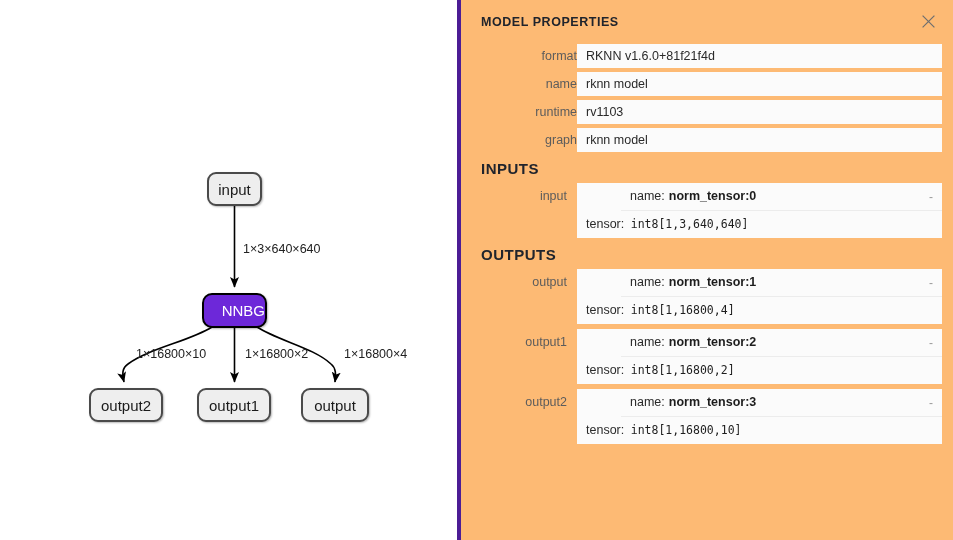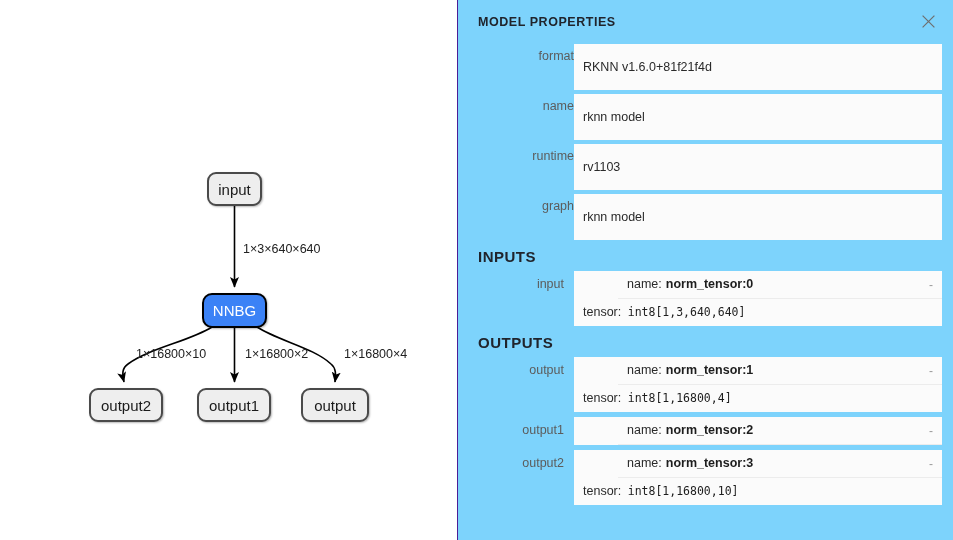--- a/index.html
+++ b/index.html
@@ -61,35 +61,36 @@
     display: flex;
     align-items: center;
     justify-content: center;
     font-family: "Liberation Sans", sans-serif;
     font-size: 15px;
     box-shadow: 1px 1px 2px rgba(0,0,0,0.28);
     white-space: nowrap;
   }
 
   .node-box.node-dark {
-    background: #3b82f6;
+    background: #6d28d9;
     border-color: #000000;
     color: #ffffff;
     border-radius: 10px;
+    justify-content: flex-end;
   }
 
   
   #sidebar {
     position: absolute;
     left: 457px;
     top: 0;
     width: 496px;
     height: 540px;
-    background: #7dd3fc;
-    border-left: 1px solid #4c1d95;
+    background: #fdba74;
+    border-left: 4px solid #4c1d95;
     box-sizing: border-box;
     overflow: hidden;
   }
 
   #sidebar-header {
     position: relative;
     height: 44px;
     padding: 0 20px;
     display: flex;
     align-items: center;
@@ -147,21 +148,21 @@
     white-space: nowrap;
   }
 
   .prop-value {
     flex: 1;
     background: #fbfbfb;
     border: 0;
     font-size: 12.5px;
     color: #2a2a2a;
     line-height: 24px;
-    padding: 11px 9px;
+    padding: 0 9px;
     box-sizing: border-box;
     white-space: nowrap;
     overflow: hidden;
     text-overflow: ellipsis;
   }
 
   
   .arg-row {
     display: flex;
     align-items: flex-start;
@@ -354,20 +355,24 @@
       </div>
 
       <div class="arg-row">
         <div class="arg-label">output1</div>
         <div class="arg-card">
           <div class="arg-name-line">
             <span>name:</span>
             <span class="arg-name-value">norm_tensor:2</span>
             <span class="arg-expander">-</span>
           </div>
+          <div class="arg-tensor-line">
+            <span>tensor:</span>
+            <span class="arg-tensor-value">int8[1,16800,2]</span>
+          </div>
         </div>
       </div>
 
       <div class="arg-row">
         <div class="arg-label">output2</div>
         <div class="arg-card">
           <div class="arg-name-line">
             <span>name:</span>
             <span class="arg-name-value">norm_tensor:3</span>
             <span class="arg-expander">-</span>

